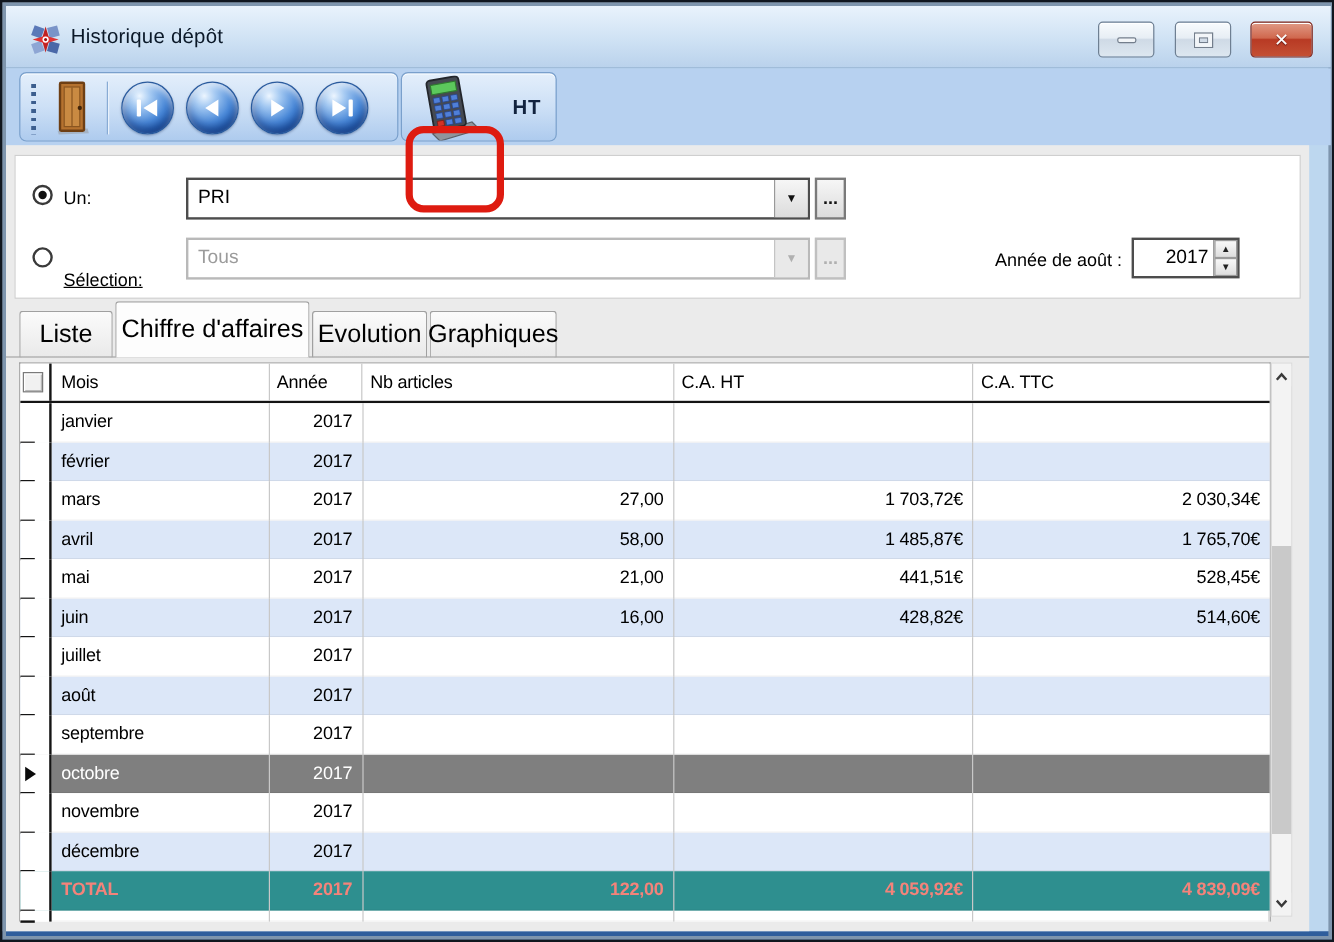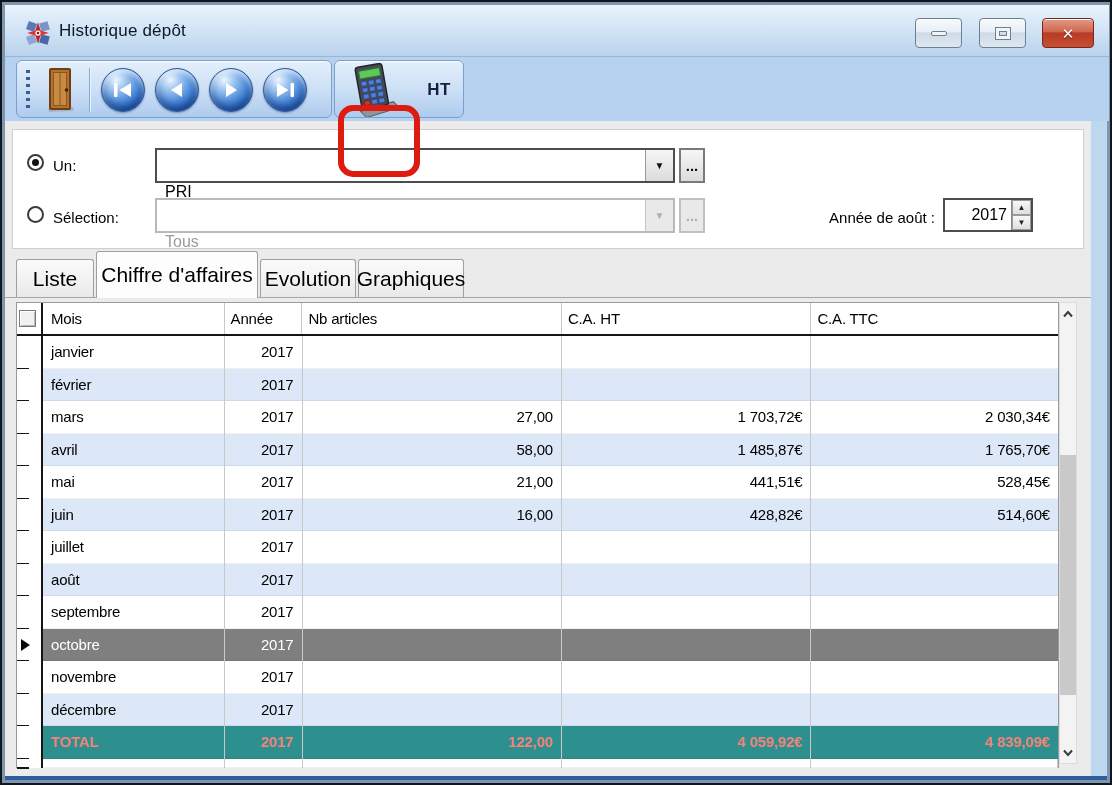--- a/index.html
+++ b/index.html
@@ -63,21 +63,21 @@
   }
 
   
   .content { left:3px; top:119px; width:1086px; height:655px; background:#ebebeb; }
 
   .filter-panel { position:absolute; left:7px; top:8px; width:1072px; height:120px; background:#fff; border:1px solid #cfcfcf; }
   .radio { position:absolute; width:17px; height:17px; border:2px solid #3a3a3a; border-radius:50%; background:#fff; }
   .radio .dot { position:absolute; left:3px; top:3px; width:7px; height:7px; border-radius:50%; background:#101010; }
   .flabel { position:absolute; font-size:15px; color:#000; }
   .combo { position:absolute; width:520px; height:35px; background:#fff; border:2px solid #4d4d4d; display:flex; }
-  .combo .val { flex:1; font-size:16px; color:#000; padding:6px 0 0 8px;margin-top:27px; }
+  .combo .val { flex:1; font-size:16px; color:#000; padding:6px 0 0 8px; }
   .combo .dd { width:28px; border-left:1px solid #999; background:linear-gradient(to bottom,#f6f6f6,#dcdcdc); display:flex; align-items:center; justify-content:center; font-size:10px; color:#111; }
   .combo.disabled { border-color:#b9b9b9; }
   .combo.disabled .val { color:#9b9b9b; }
   .combo.disabled .dd { color:#b0b0b0; border-left-color:#c4c4c4; background:#e9e9e9; }
   .ellipsis-btn { position:absolute; width:26px; height:35px; background:linear-gradient(to bottom,#f6f6f6,#dcdcdc); border:2px solid #7a7a7a; font-size:15px; font-weight:bold; color:#111; line-height:24px; text-align:center; }
   .ellipsis-btn.disabled { color:#b0b0b0; border-color:#c0c0c0; background:#e9e9e9; }
   .spinbox { position:absolute; width:90px; height:34px; border:2px solid #4d4d4d; background:#fff; display:flex; }
   .spinbox .num { flex:1; font-size:16px; color:#000; text-align:right; padding:6px 4px 0 0; }
   .spin-col { width:20px; display:flex; flex-direction:column; border-left:1px solid #888; }
   .spin-col > div { flex:1; background:linear-gradient(to bottom,#f8f8f8,#dedede); border:1px solid #9a9a9a; font-size:8px; color:#222; display:flex; align-items:center; justify-content:center; }
@@ -226,21 +226,21 @@
       <span class="flabel" style="left:40px;top:27px;">Un:</span>
       <div class="combo" style="left:142px;top:18px;">
         <span class="val">PRI</span>
         <span class="dd">
             <span>▼</span>
           </span>
       </div>
       <button class="ellipsis-btn" style="left:666px;top:18px;">...</button>
 
       <span class="radio" style="left:14px;top:76px;"></span>
-      <span class="flabel" style="left:40px;top:79px;">Sélection:</span>
+      <span class="flabel" style="left:40px;top:95px;text-decoration:underline;">Sélection:</span>
       <div class="combo disabled" style="left:142px;top:68px;">
         <span class="val">Tous</span>
         <span class="dd">
             <span>▼</span>
           </span>
       </div>
       <button class="ellipsis-btn disabled" style="left:666px;top:68px;">...</button>
 
       <span class="flabel" style="left:772px;top:79px;width:150px;text-align:right;">Année de août :</span>
       <div class="spinbox" style="left:930px;top:68px;">

